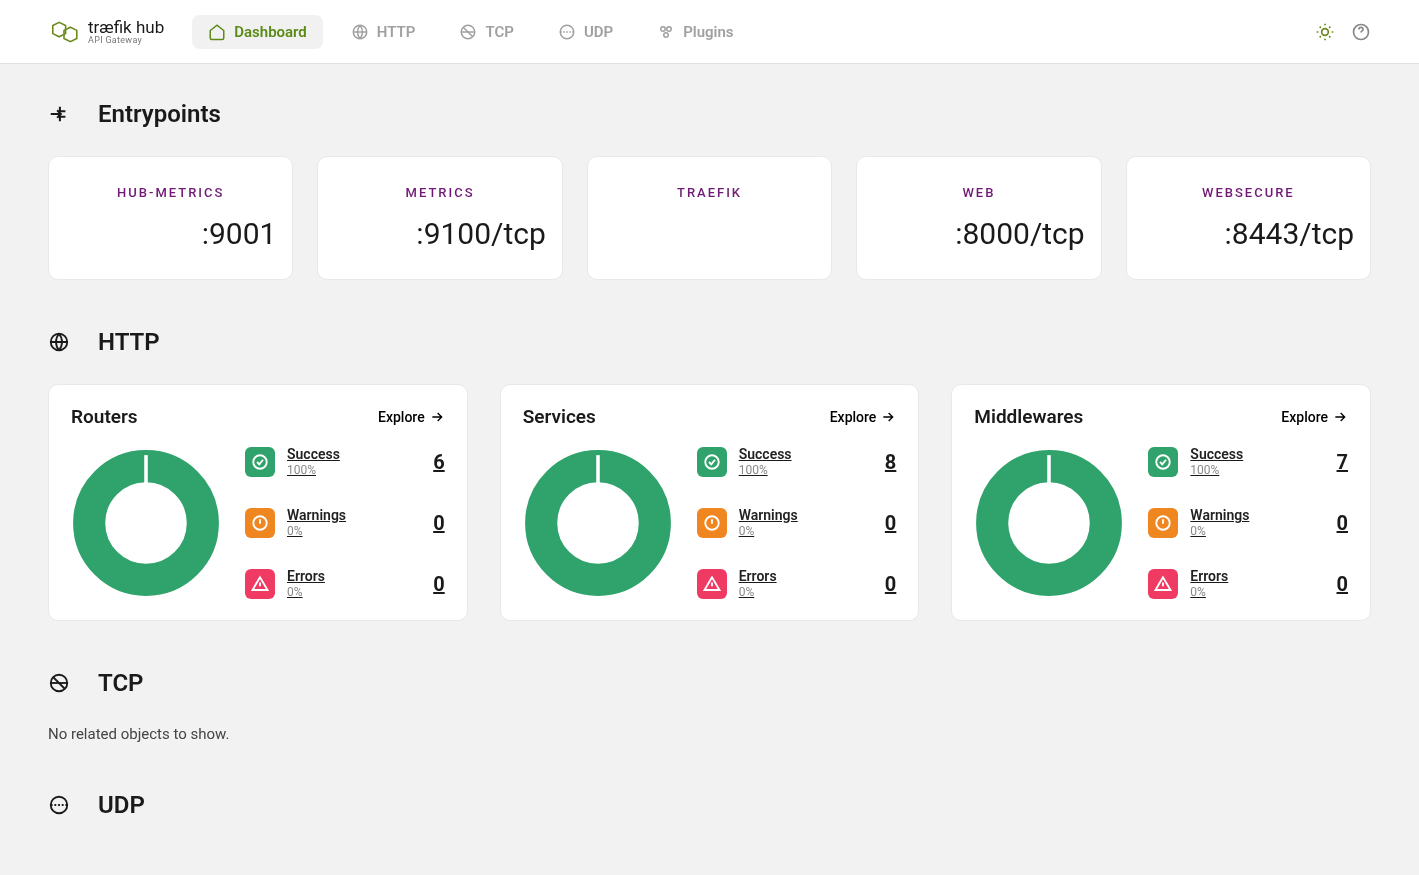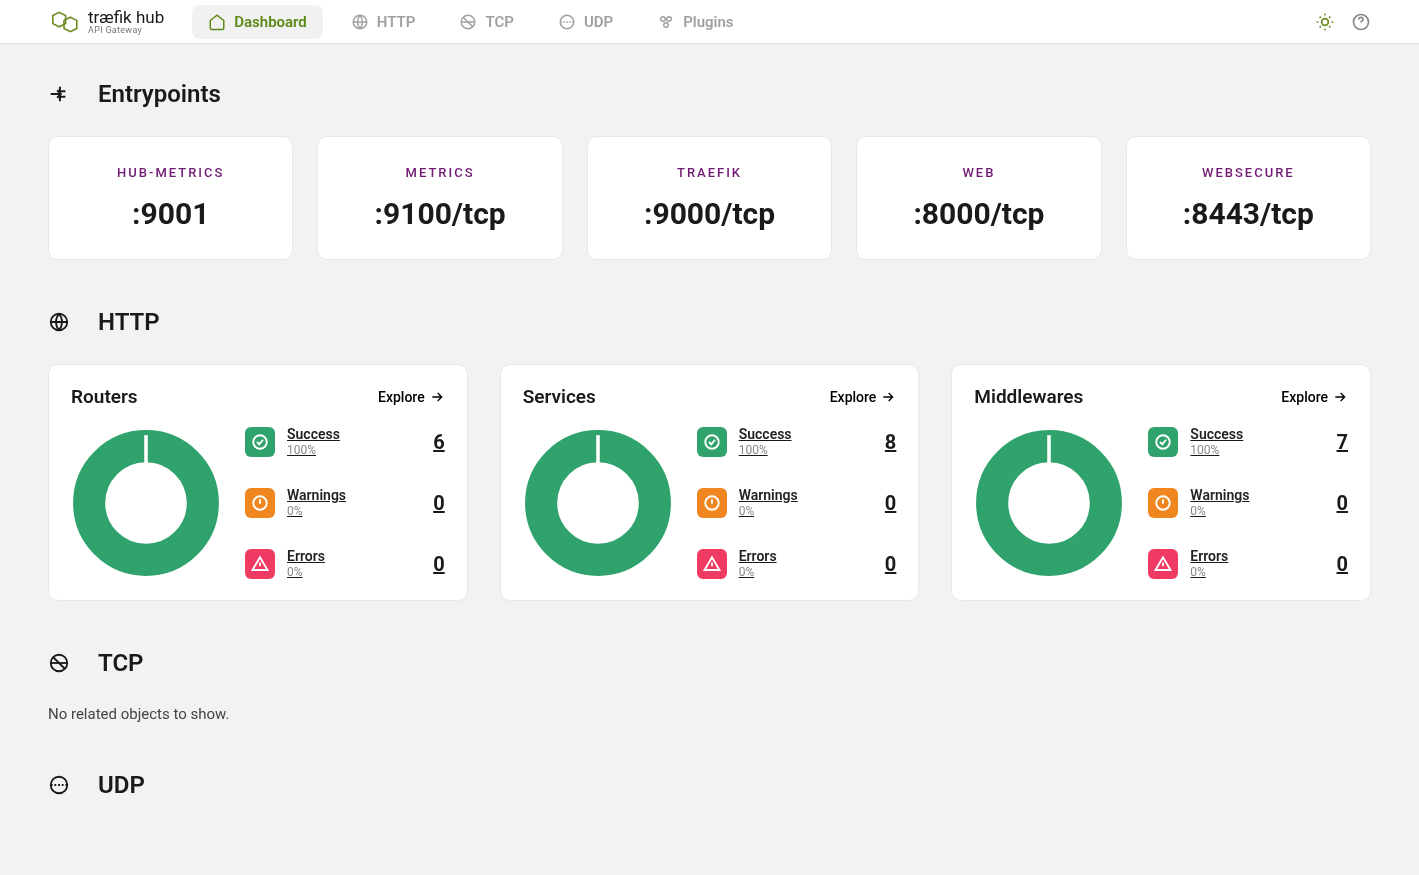--- a/index.html
+++ b/index.html
@@ -1,36 +1,36 @@
 <!DOCTYPE html>
 <html><head>
 <meta charset="utf-8">
 <style>
 * { margin: 0; padding: 0; box-sizing: border-box; font-family: -apple-system, BlinkMacSystemFont, "Segoe UI", Roboto, sans-serif; }
 body { background: #f2f2f2; color: #1a1a1a; }
-.header { background: #fff; border-bottom: 1px solid #e0e0e0; height: 44px; display: flex; align-items: center; padding: 0 48px; gap: 12px; }
+.header { background: #fff; border-bottom: 1px solid #e0e0e0; height: 64px; display: flex; align-items: center; padding: 0 48px; gap: 12px; }
 .logo { display: flex; align-items: center; gap: 8px; margin-right: 16px; }
 .logo-icon { width: 32px; height: 32px; }
 .logo-text { display: flex; flex-direction: column; line-height: 1; }
 .logo-brand { font-size: 17px; font-weight: 400; }
 .logo-sub { font-size: 9px; color: #777; letter-spacing: 0.3px; }
 .nav { display: flex; gap: 12px; }
 .nav-item { display: flex; align-items: center; gap: 8px; padding: 8px 16px; border-radius: 8px; color: #a0a0a0; cursor: pointer; font-weight: 600; font-size: 15px; }
 .nav-item.active { background: #f1f1f1; color: #5b8a16; }
 .nav-item svg { width: 18px; height: 18px; }
 .header-right { margin-left: auto; display: flex; gap: 16px; align-items: center; }
 .header-right svg { width: 20px; height: 20px; cursor: pointer; }
 .container { padding: 36px 48px; }
 .section-header { display: flex; align-items: center; gap: 28px; margin-bottom: 28px; }
 .section-header svg { width: 22px; height: 22px; }
 .section-header h2 { font-size: 24px; font-weight: 600; }
 .entrypoints { display: flex; gap: 24px; margin-bottom: 48px; }
 .ep-card { flex: 1; background: #fff; border: 1px solid #e8e8e8; border-radius: 10px; padding: 28px 16px; text-align: center; }
 .ep-label { font-size: 13px; letter-spacing: 2px; color: #701a75; font-weight: 500; margin-bottom: 16px; }
-.ep-value { font-size: 30px; font-weight: 700; color: #1a1a1a; }
+.ep-value { font-size: 30px; font-weight: 400; color: #1a1a1a; text-align: right; }
 .cards-row { display: flex; gap: 32px; margin-bottom: 48px; }
 .stat-card { flex: 1; background: #fff; border: 1px solid #e8e8e8; border-radius: 10px; padding: 20px 22px; }
 .stat-card-head { display: flex; justify-content: space-between; align-items: center; margin-bottom: 18px; }
 .stat-card-title { font-size: 19px; font-weight: 600; }
 .explore { color: #000000; font-size: 14px; font-weight: 500; display: flex; align-items: center; gap: 4px; cursor: pointer; }
 .stat-body { display: flex; gap: 24px; align-items: center; }
 .donut { width: 150px; height: 150px; }
 .stat-list { flex: 1; display: flex; flex-direction: column; gap: 30px; text-decoration: underline; }
 .stat-row { display: flex; align-items: center; gap: 12px; }
 .stat-icon { width: 30px; height: 30px; border-radius: 6px; display: flex; align-items: center; justify-content: center; flex-shrink: 0; }
@@ -123,21 +123,20 @@
     <div class="ep-card">
       <div class="ep-label">HUB-METRICS</div>
       <div class="ep-value">:9001</div>
     </div>
     <div class="ep-card">
       <div class="ep-label">METRICS</div>
       <div class="ep-value">:9100/tcp</div>
     </div>
     <div class="ep-card">
       <div class="ep-label">TRAEFIK</div>
-      <div class="ep-value">:9000/tcp</div>
     </div>
     <div class="ep-card">
       <div class="ep-label">WEB</div>
       <div class="ep-value">:8000/tcp</div>
     </div>
     <div class="ep-card">
       <div class="ep-label">WEBSECURE</div>
       <div class="ep-value">:8443/tcp</div>
     </div>
   </div>

